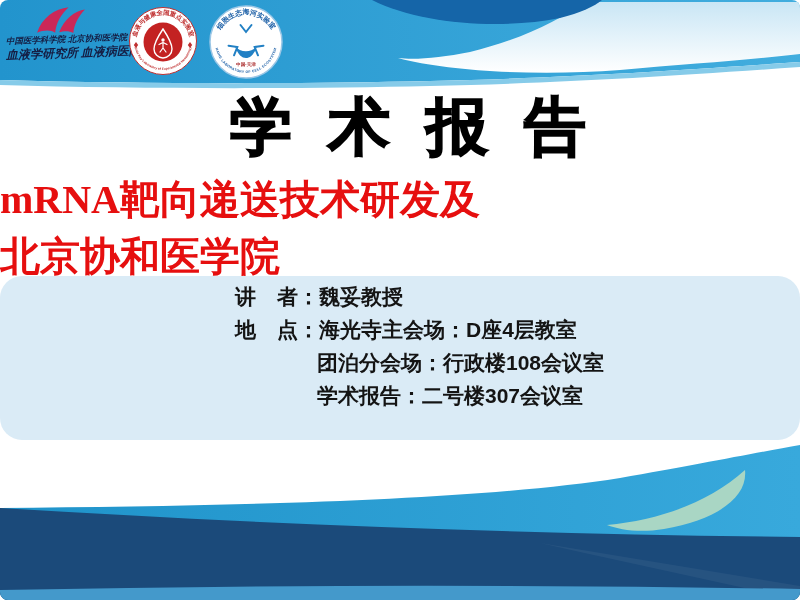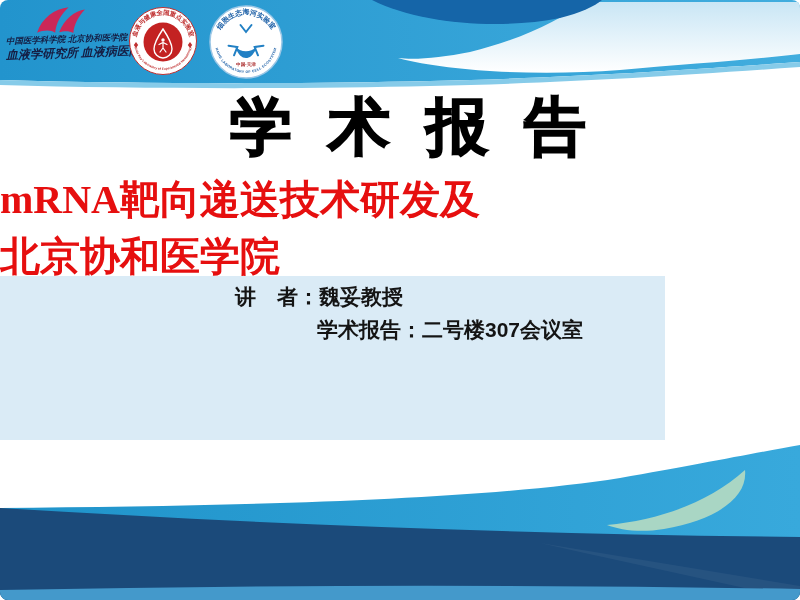--- a/index.html
+++ b/index.html
@@ -31,22 +31,22 @@
     font-weight:bold;letter-spacing:36px;text-indent:36px;
     -webkit-text-stroke:1.5px #000;
   }
   .subtitle{
     position:absolute;top:171px;left:0;width:800px;
     font-family:"Liberation Serif","DejaVu Serif",serif;
     font-weight:bold;font-size:40px;line-height:57px;color:#e60f0f;
   }
   
   .panel{
-    position:absolute;top:276px;left:0;width:665px;height:164px;
-    background:#daebf6;padding-top:4px;box-sizing:border-box;
+    position:absolute;top:276px;left:0;width:800px;height:164px;
+    background:#daebf6;padding-top:4px;box-sizing:border-box;border-radius:22px;
   }
   .panel .row{
     padding-left:235px;font-size:21px;line-height:33px;
     font-weight:bold;color:#141414;white-space:nowrap;
   }
   .panel .row.indent{padding-left:317px;}
   
   .bottom-art{position:absolute;bottom:0;left:0;width:800px;height:160px;}
   .welcome{
     position:absolute;bottom:16px;left:0;width:800px;text-align:center;
@@ -140,20 +140,22 @@
 
   <h1 class="main-title">学术报告</h1>
 
   <div class="subtitle">
     <div>mRNA靶向递送技术研发及</div>
     <div>北京协和医学院</div>
   </div>
 
   <div class="panel">
     <div class="row">讲　者：魏妥教授</div>
+    <div class="row">地　点：海光寺主会场：D座4层教室</div>
+    <div class="row indent">团泊分会场：行政楼108会议室</div>
     <div class="row indent">学术报告：二号楼307会议室</div>
   </div>
 
   <div class="bottom-art">
     <svg width="800" height="160" viewBox="0 0 800 160" preserveAspectRatio="none">
       <defs>
         <linearGradient id="gWave" x1="0" y1="0" x2="1" y2="0">
           <stop offset="0" stop-color="#1F93CA"></stop>
             <stop offset="1" stop-color="#38A9DC"></stop>
         </linearGradient>

